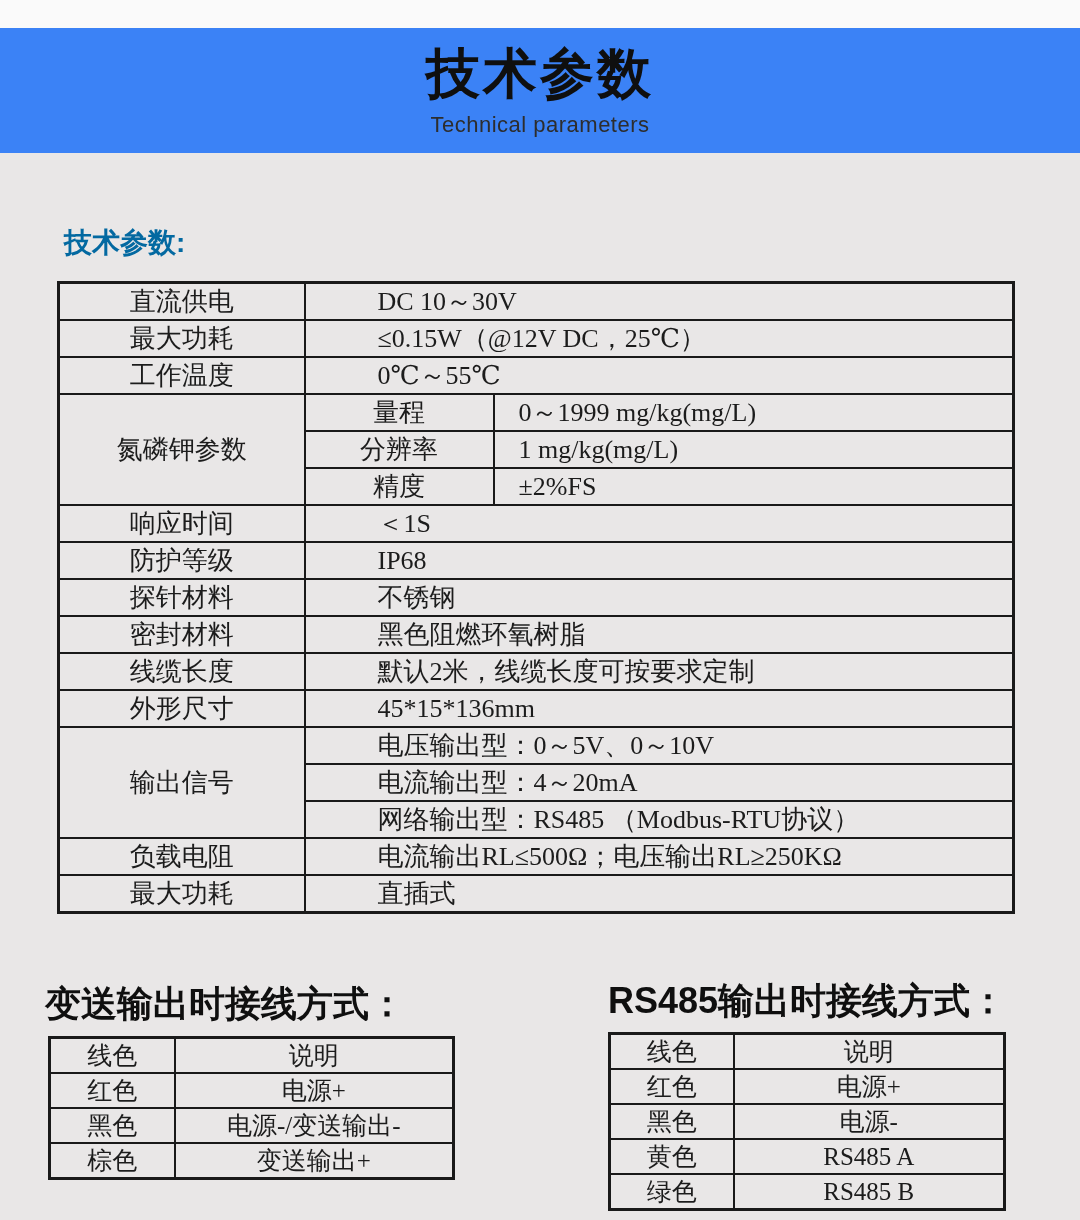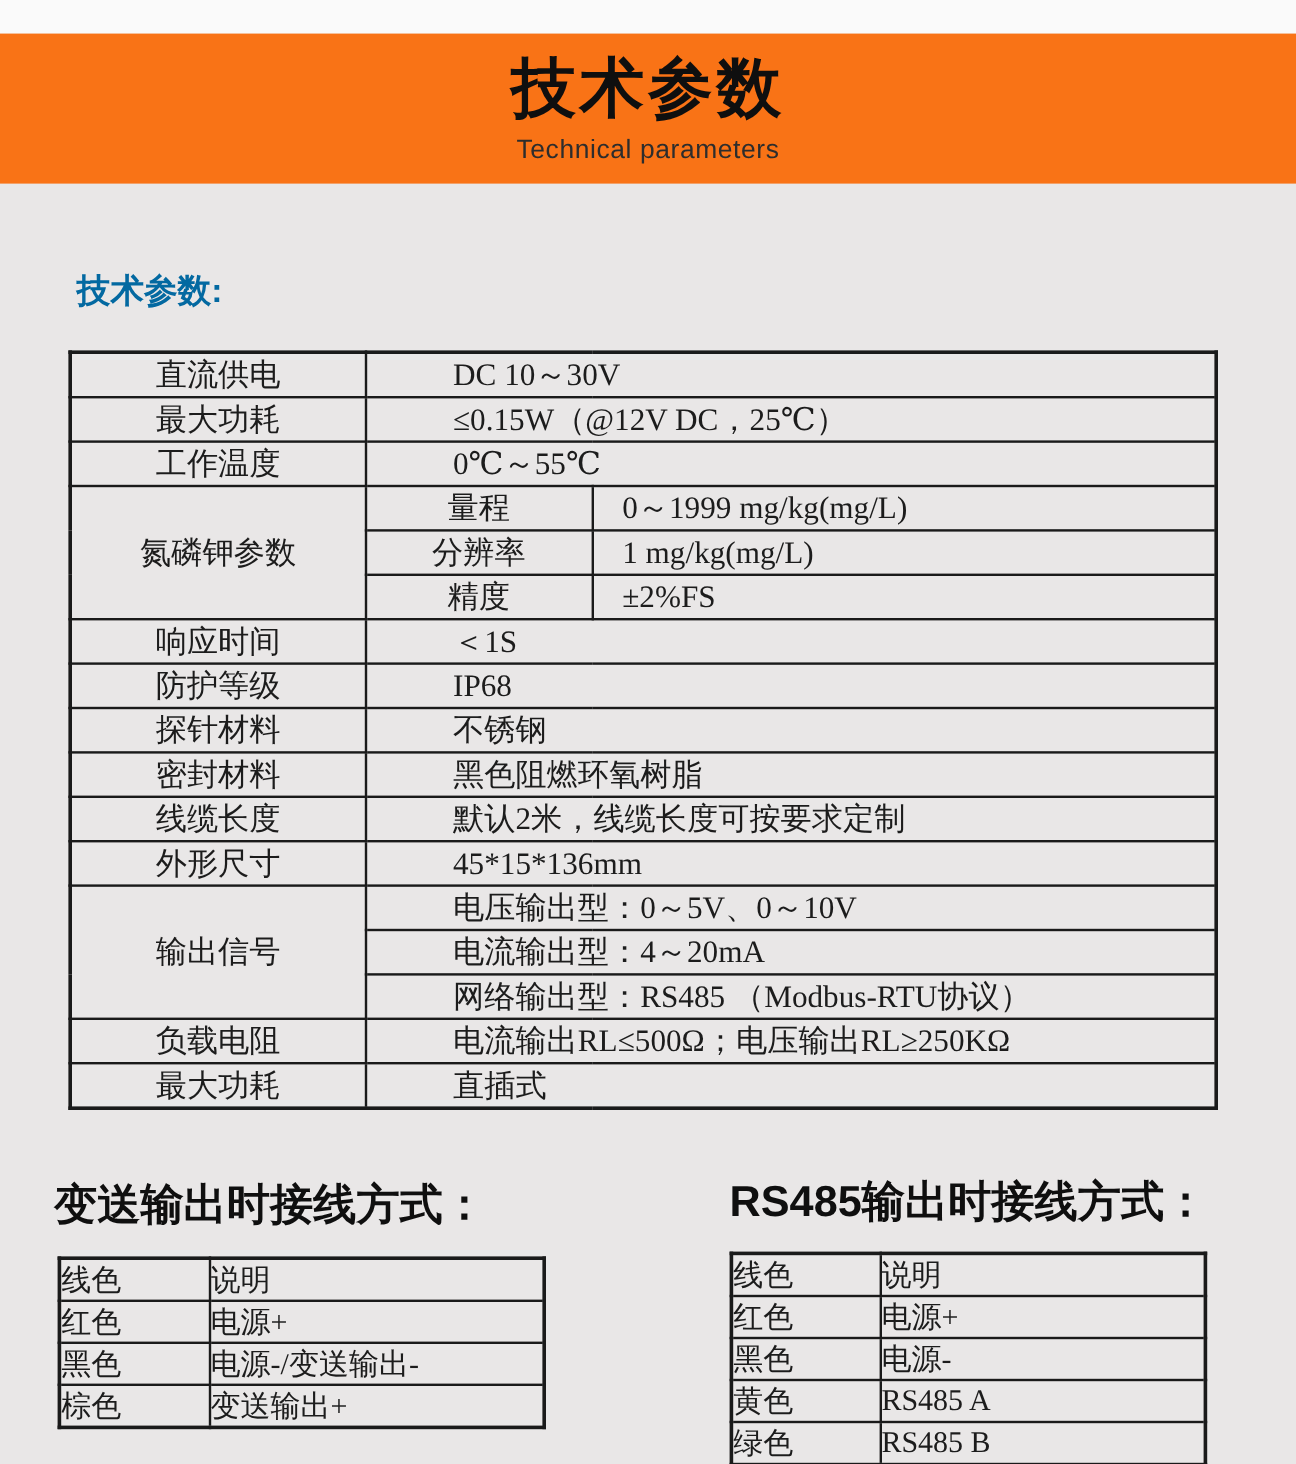--- a/index.html
+++ b/index.html
@@ -10,37 +10,37 @@
     color:#1c1c1c;
     font-family:"Liberation Serif","DejaVu Serif",serif;
     overflow:hidden;
   }
   .top-strip {
     position:absolute; top:0; left:0; width:1080px; height:28px;
     background:#fafafa;
   }
   .banner {
     position:absolute; top:28px; left:0; width:1080px; height:125px;
-    background:#f97316; text-align:center;
+    background:#3b82f6; text-align:center;
     font-family:"Liberation Sans","DejaVu Sans",sans-serif;
   }
   .banner-title {
     padding-top:10px;
     font-size:54px; font-weight:700; color:#0f0f0f; letter-spacing:3px;
   }
   .banner-subtitle {
     margin-top:1px;
     font-size:22px; color:#2d2d2d; letter-spacing:0.5px;
   }
   .section-heading {
     position:absolute; left:64px; top:224px;
     font-family:"Liberation Sans","DejaVu Sans",sans-serif;
     font-size:28px; font-weight:700; color:#0369a1;
   }
-  table { border-collapse:collapse; table-layout:fixed;margin-top:11px; }
+  table { border-collapse:collapse; table-layout:fixed; }
   .spec-table {
     position:absolute; left:57px; top:281px; width:955px;
     border:3px solid #1a1a1a;
     font-size:26px;
   }
   .spec-table td {
     border:2px solid #1a1a1a;
     height:37px;
     white-space:nowrap; overflow:hidden;
   }
@@ -51,21 +51,21 @@
   .wiring-heading {
     position:absolute;
     font-family:"Liberation Sans","DejaVu Sans",sans-serif;
     font-size:36px; font-weight:700; color:#0f0f0f;
   }
   #wiring-left-heading  { left:45px;  top:980px; }
   #wiring-right-heading { left:608px; top:977px; }
   .wiring-table {
     position:absolute;
     border:3px solid #1a1a1a;
-    font-size:25px; 
+    font-size:25px; text-align:center;
   }
   .wiring-table td {
     border:2px solid #1a1a1a;
     height:34px;
     white-space:nowrap; overflow:hidden;
   }
   #wiring-left-table  { left:48px;  top:1036px; width:404px; }
   #wiring-right-table { left:608px; top:1032px; width:395px; }
 </style>
 </head>

